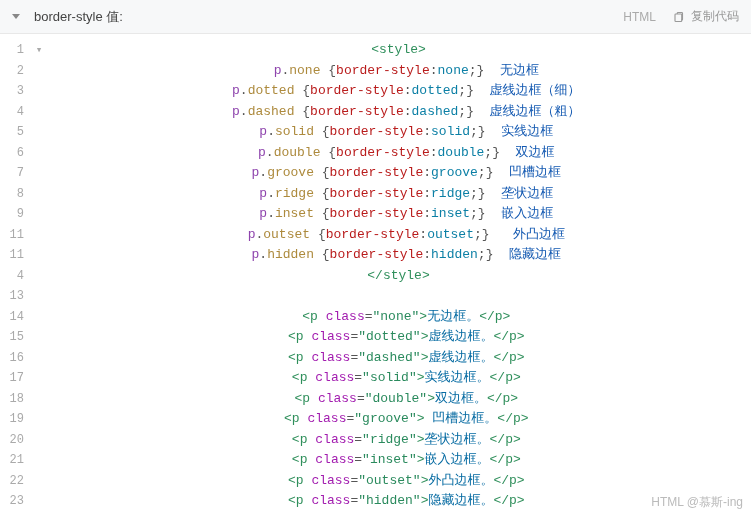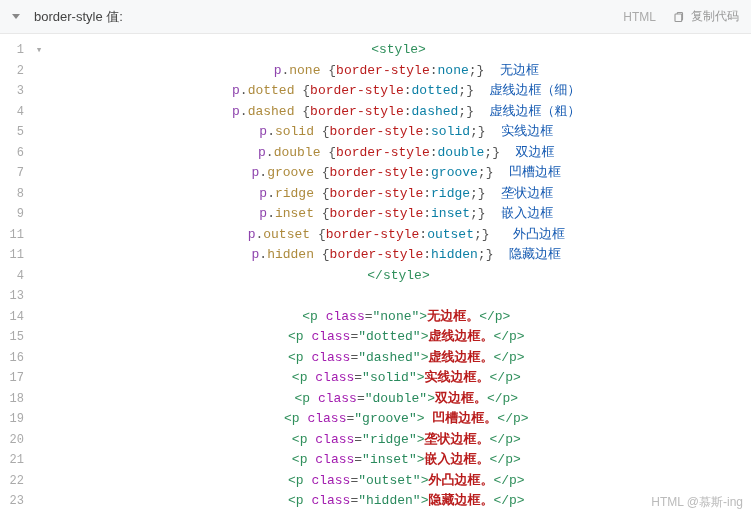--- a/index.html
+++ b/index.html
@@ -72,21 +72,21 @@
     .line { height: 20.5px; text-align: center; }
     .t-tag { color: #2f8f5b; }
     .t-sel { color: #8e44ad; }
     .t-cls { color: #ad8a3d; }
     .t-punc { color: #555; }
     .t-prop { color: #b91c1c; }
     .t-val { color: #0b7fa5; }
     .t-cmt { color: #1258b1; }
     .t-attr { color: #a21caf; }
     .t-str { color: #2a8a5d; }
-    .t-text { color: #b91c1c; font-weight: bold; }
+    .t-text { color: #0369a1; }
     .watermark {
       position: absolute;
       right: 8px;
       bottom: 4px;
       font-family: Arial, sans-serif;
       font-size: 12px;
       color: #bbb;
     }
   </style>
 </head>

